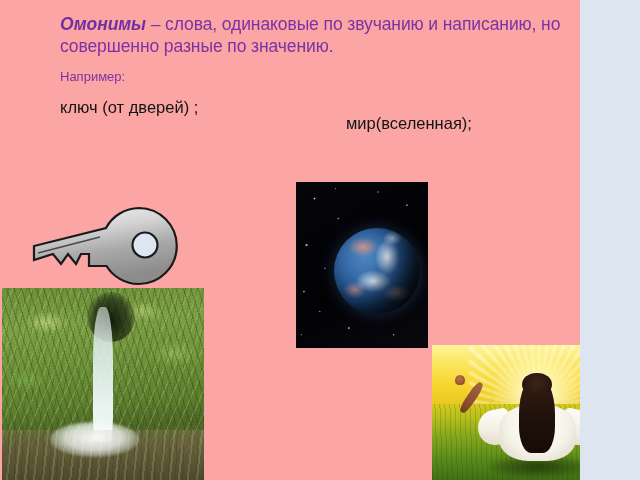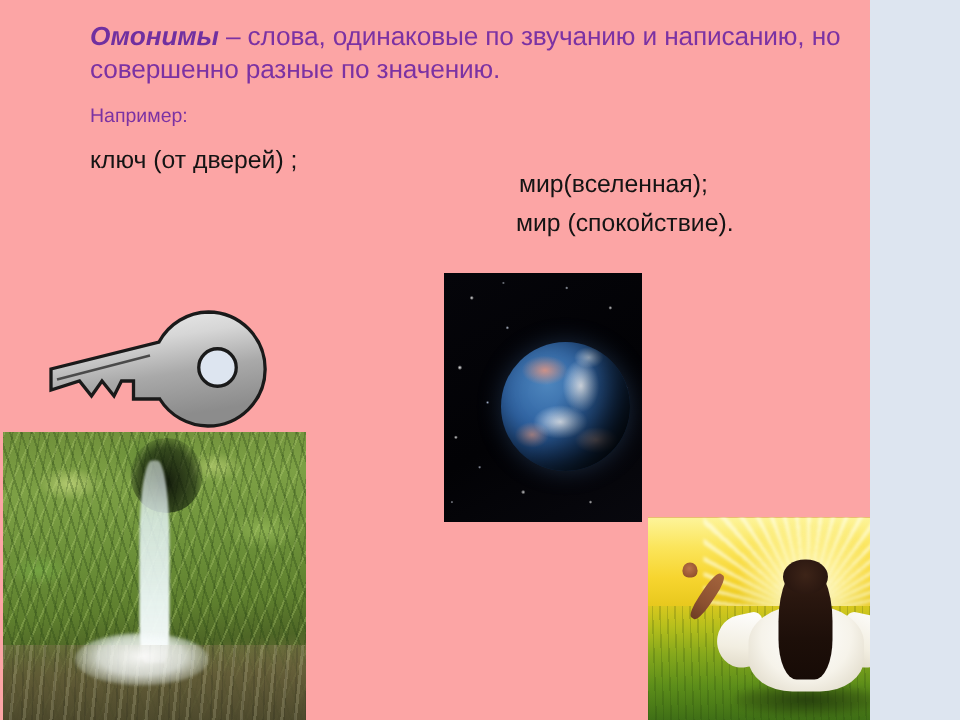--- a/index.html
+++ b/index.html
@@ -351,21 +351,20 @@
     </p>
 
     <p class="example-label">Например:</p>
 
     <p class="pair-row row1">
       <span class="pair-left">ключ (от дверей) ;</span>
       <span class="pair-right">мир(вселенная);</span>
     </p>
 
     <p class="pair-row row2">
-      <span class="pair-right">мир (спокойствие).</span>
     </p>
 
   </div>
 
   <svg class="key-art" viewBox="0 0 160 96" aria-hidden="true">
     <defs>
       <linearGradient id="keyGrad" x1="0" y1="0" x2="0.3" y2="1">
         <stop offset="0%" stop-color="#f2f2f2"></stop>
         <stop offset="35%" stop-color="#d6d6d6"></stop>
         <stop offset="65%" stop-color="#a9a9a9"></stop>

